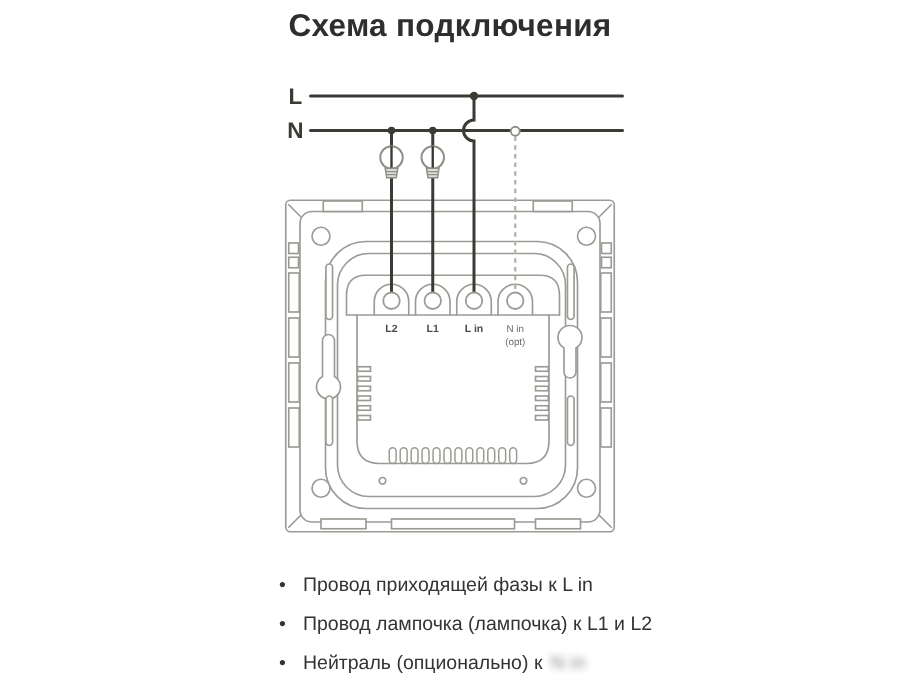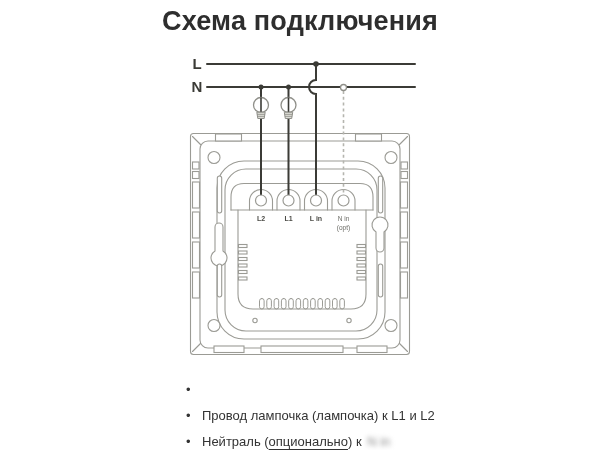--- a/index.html
+++ b/index.html
@@ -2,30 +2,30 @@
 <html><head>
 <meta charset="utf-8">
 <style>
   html,body{margin:0;padding:0;background:#fff;}
   .canvas{
     position:relative;width:600px;height:450px;background:#fff;overflow:hidden;
     font-family:"Liberation Sans",sans-serif;
   }
   .title{
     position:absolute;top:6px;left:0;right:0;text-align:center;
-    font-size:27px;font-weight:700;color:#2e2e2e;letter-spacing:.2px;
+    font-size:21px;font-weight:700;color:#2e2e2e;letter-spacing:.2px;
   }
   .diagram-svg{position:absolute;left:0;top:0;}
   .notes{
     position:absolute;left:186px;top:383px;display:flex;flex-direction:column;gap:11px;
     font-size:13px;color:#333;line-height:1.15;
   }
   .note{display:flex;align-items:baseline;}
   .dot{flex:0 0 16px;width:16px;color:#333;}
-  .u{text-decoration:underline;text-underline-offset:3px;text-decoration-thickness:1px;}
+  .u{text-underline-offset:3px;text-decoration-thickness:1px;}
   .blur{filter:blur(2.6px);color:#8a8a8a;margin-left:2px;}
 </style>
 </head>
 <body>
 
 <div class="canvas">
 
   <div class="title">Схема подключения</div>
 
   <svg class="diagram-svg" width="600" height="450" viewBox="0 0 600 450">
@@ -163,20 +163,21 @@
       <text x="288.5" y="221">L1</text>
       <text x="316" y="221">L in</text>
       <text x="343.5" y="221" font-size="6.5" font-weight="400" fill="#6b6b65">N in</text>
       <text x="343.5" y="230" font-size="6.5" font-weight="400" fill="#6b6b65">(opt)</text>
     </g>
   </svg>
 
   <div class="notes">
     <div class="note">
       <span class="dot">•</span>
+      <span>Провод приходящей фазы к L in</span>
     </div>
     <div class="note">
       <span class="dot">•</span>
       <span>Провод лампочка (лампочка) к L1 и L2</span>
     </div>
     <div class="note">
       <span class="dot">•</span>
       <span><span>Нейтраль (</span><span class="u">опционально</span><span>) к </span><span class="blur">N in</span></span>
     </div>
   </div>

